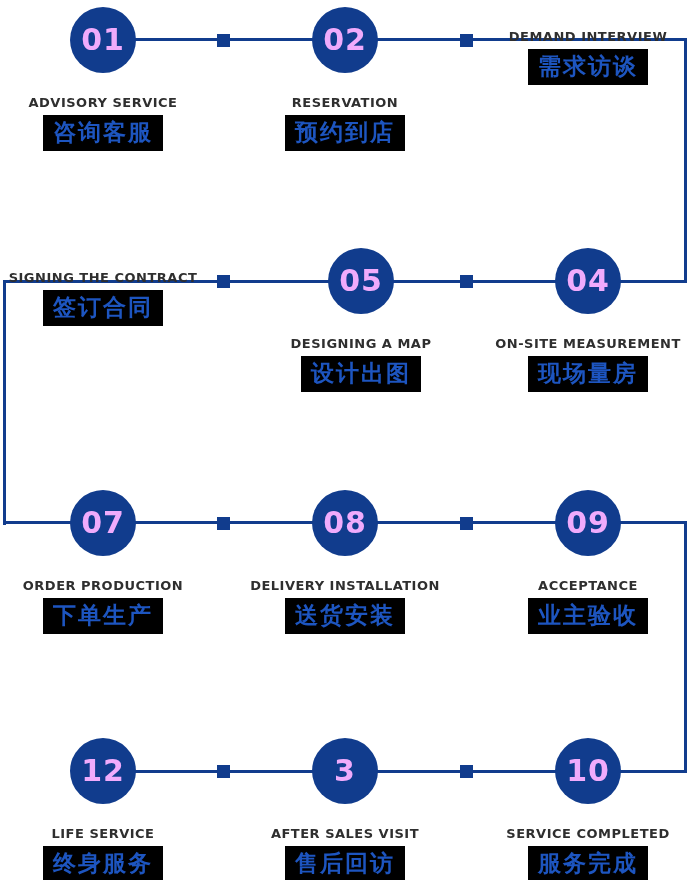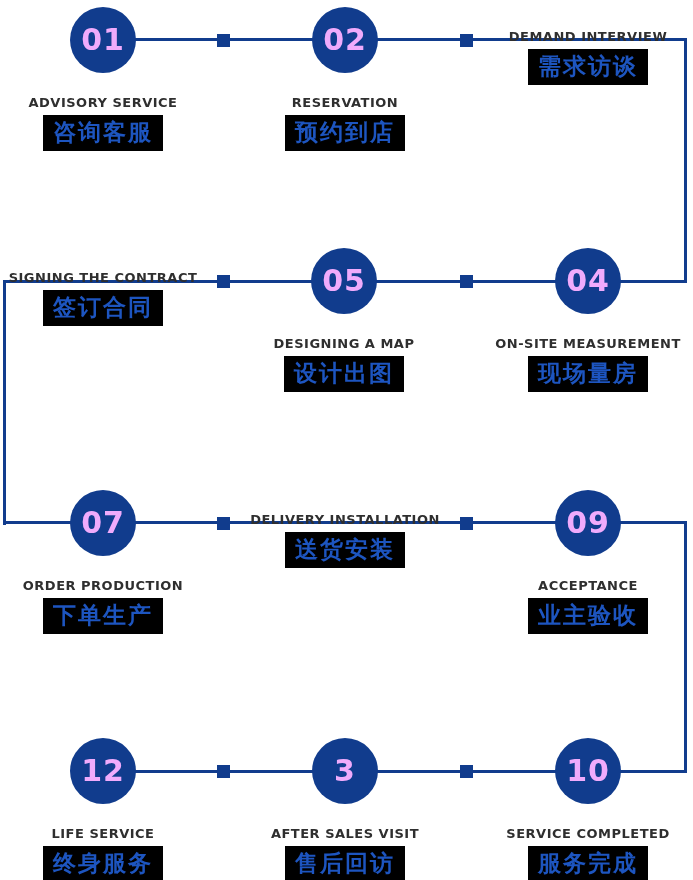--- a/index.html
+++ b/index.html
@@ -100,37 +100,38 @@
   </div>
   <div class="step" style="left:467px;top:7px;">
     <div class="en">DEMAND INTERVIEW</div>
     <div class="cn-wrap"><span class="cn">需求访谈</span></div>
   </div>
 
   <div class="step" style="left:-18px;top:248px;">
     <div class="en">SIGNING THE CONTRACT</div>
     <div class="cn-wrap"><span class="cn">签订合同</span></div>
   </div>
-  <div class="step" style="left:223px;top:248px;">
+  <div class="step" style="left:240px;top:248px;">
     <div class="circle">05</div>
     <div class="en">DESIGNING A MAP</div>
     <div class="cn-wrap"><span class="cn">设计出图</span></div>
   </div>
   <div class="step" style="left:467px;top:248px;">
     <div class="circle">04</div>
     <div class="en">ON-SITE MEASUREMENT</div>
     <div class="cn-wrap"><span class="cn">现场量房</span></div>
   </div>
 
   <div class="step" style="left:-18px;top:490px;">
     <div class="circle">07</div>
     <div class="en">ORDER PRODUCTION</div>
     <div class="cn-wrap"><span class="cn">下单生产</span></div>
   </div>
   <div class="step" style="left:224px;top:490px;">
+    <div class="circle">08</div>
     <div class="en">DELIVERY INSTALLATION</div>
     <div class="cn-wrap"><span class="cn">送货安装</span></div>
   </div>
   <div class="step" style="left:467px;top:490px;">
     <div class="circle">09</div>
     <div class="en">ACCEPTANCE</div>
     <div class="cn-wrap"><span class="cn">业主验收</span></div>
   </div>
 
   <div class="step" style="left:-18px;top:738px;">

